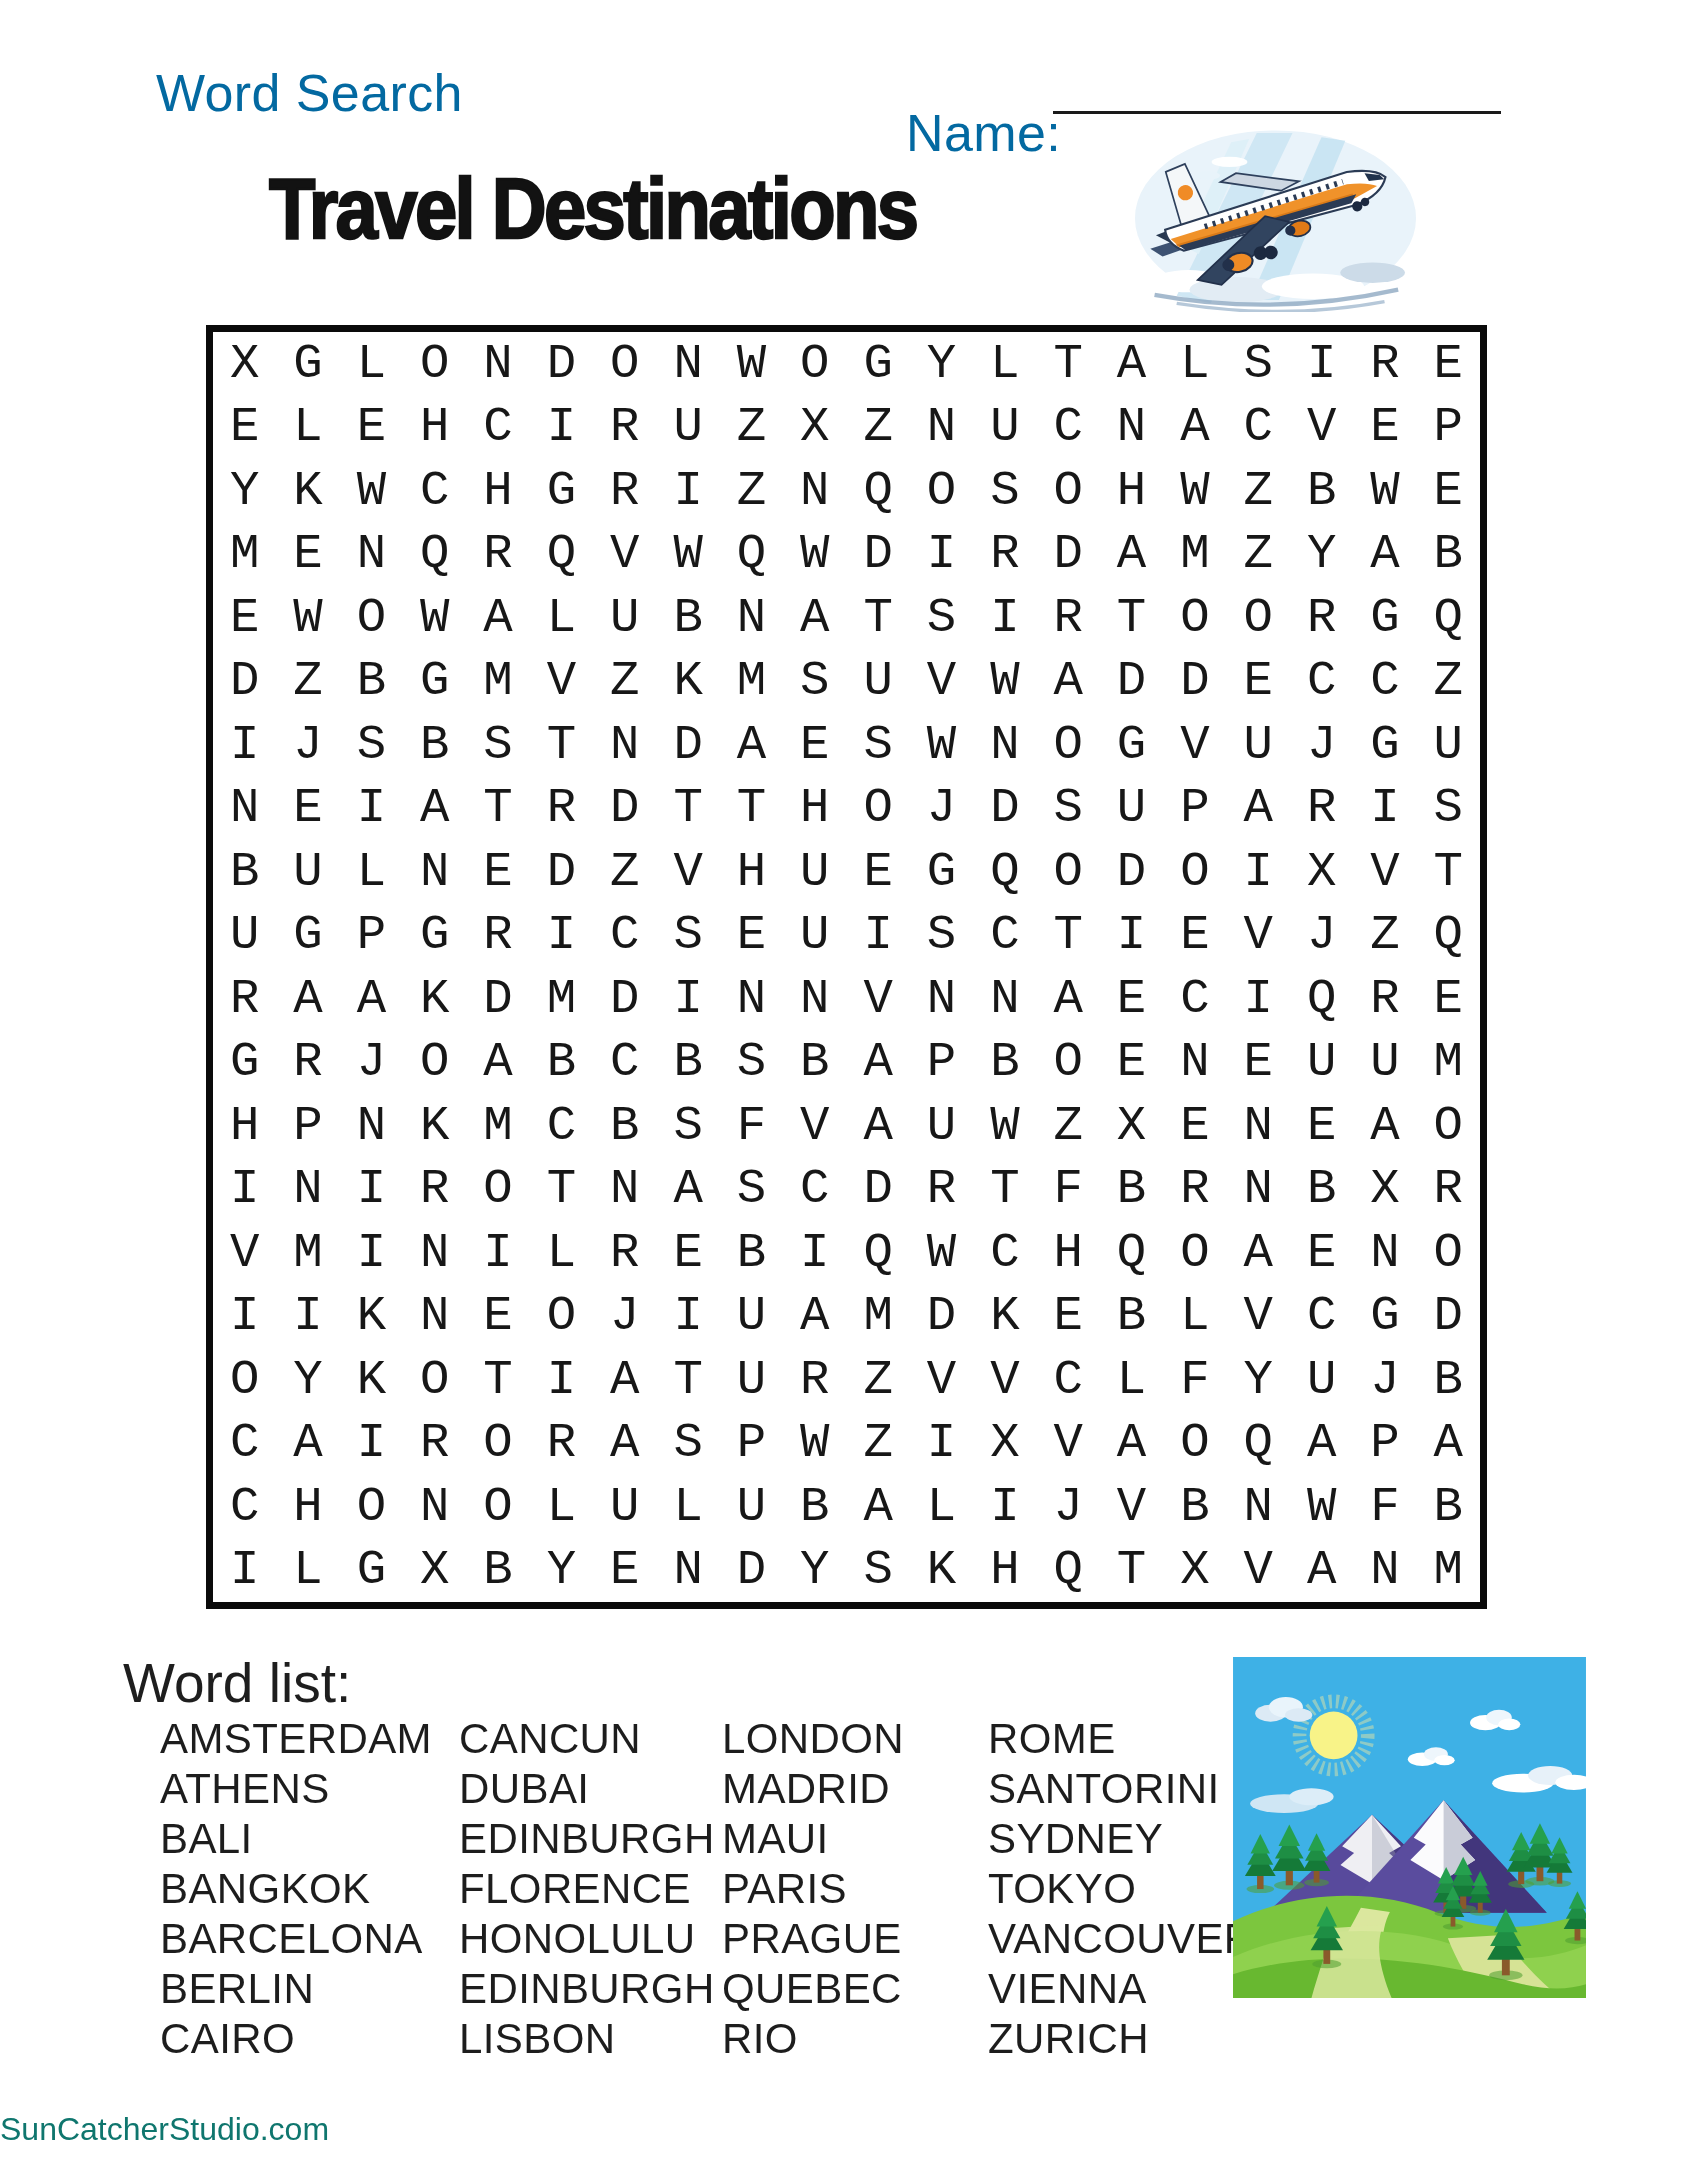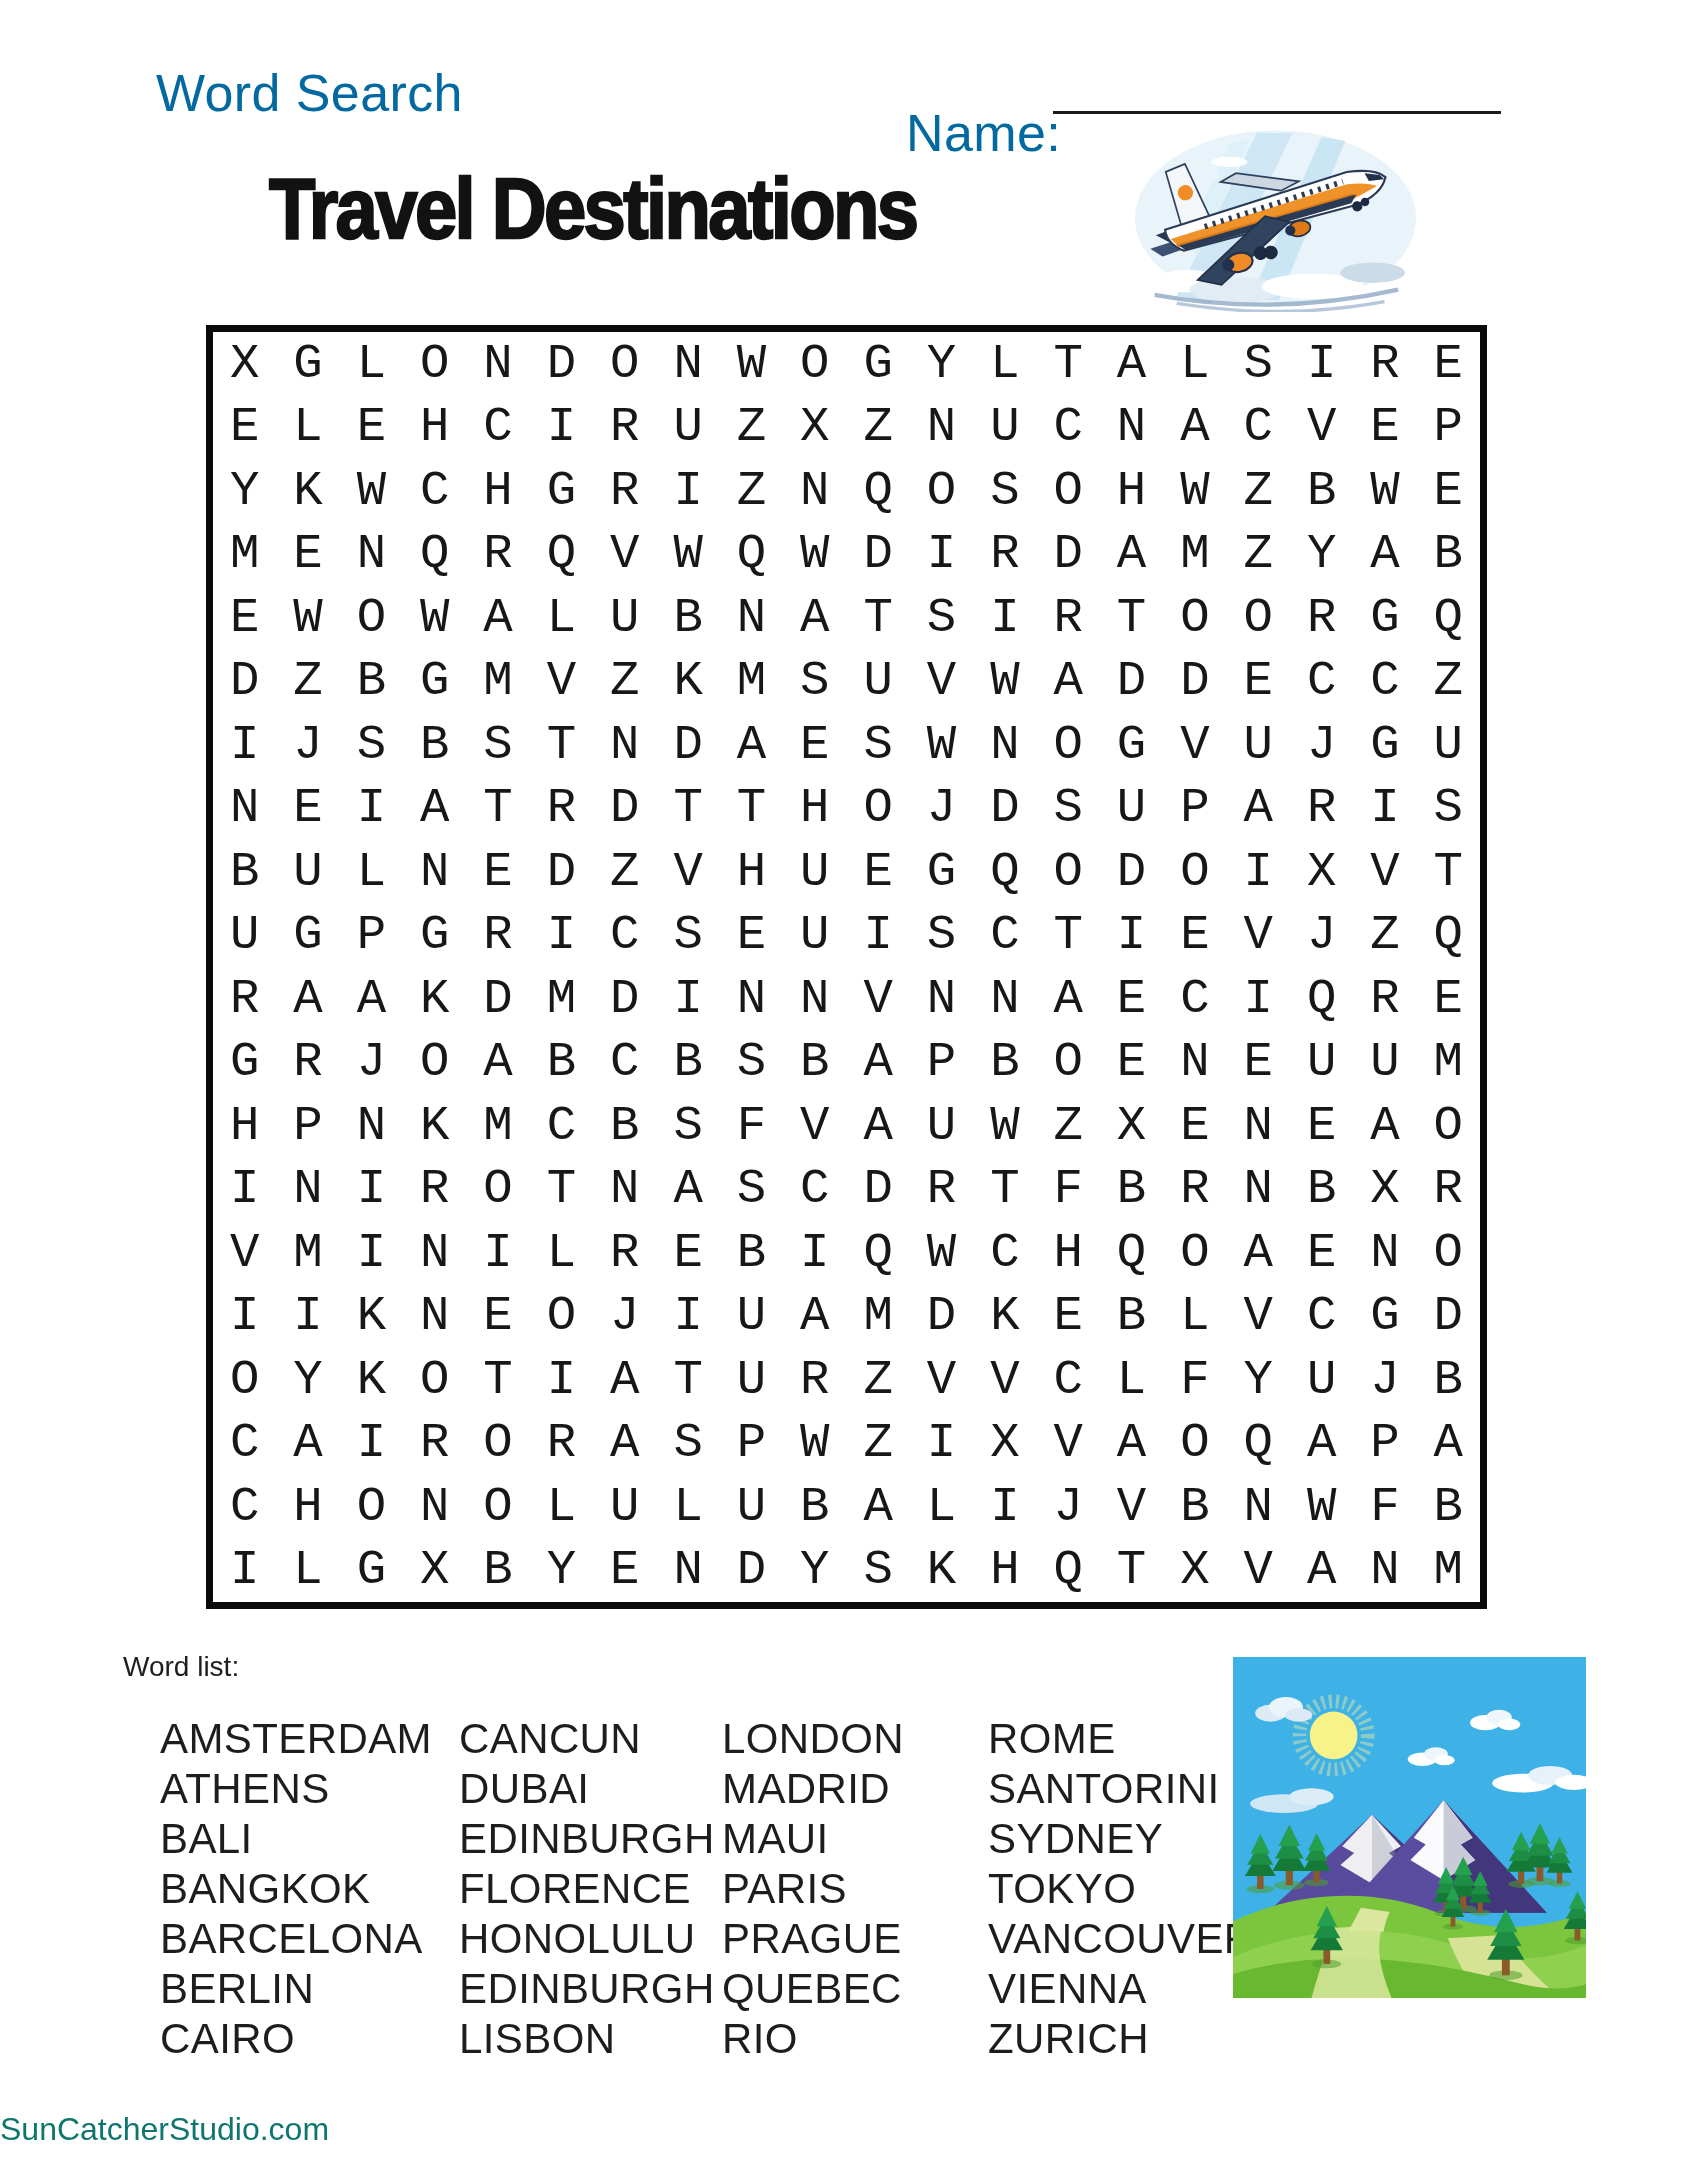--- a/index.html
+++ b/index.html
@@ -20,21 +20,21 @@
   #plane{left:1129px;top:126px;}
   #grid{
     left:206px;top:325px;width:1281px;height:1284px;box-sizing:border-box;
     border:7.7px solid #0a0a0a;display:grid;
     grid-template-columns:repeat(20,1fr);grid-template-rows:repeat(20,1fr);
   }
   .cell{
     display:flex;align-items:center;justify-content:center;
     font-family:"Liberation Mono", monospace;font-size:49px;color:#171717;
   }
-  #wl-head{left:123px;top:1651px;font-size:28px;color:#1e1e1e;}
+  #wl-head{left:123px;top:1651px;font-size:55px;color:#1e1e1e;}
   .wl-col{
     list-style:none;margin:0;padding:0;top:1714px;
     font-size:42px;color:#1d1d1d;letter-spacing:0.4px;
   }
   .wl-col li{height:50px;display:flex;align-items:center;}
   #wl-col-1{left:160px;} #wl-col-2{left:443px;margin-left:16px;} #wl-col-3{left:722px;} #wl-col-4{left:988px;}
   #scene{left:1233px;top:1657px;}
   #footer{left:0;right:0;top:2111px;font-size:32px;color:#0f766e;}
 </style>
 </head>

